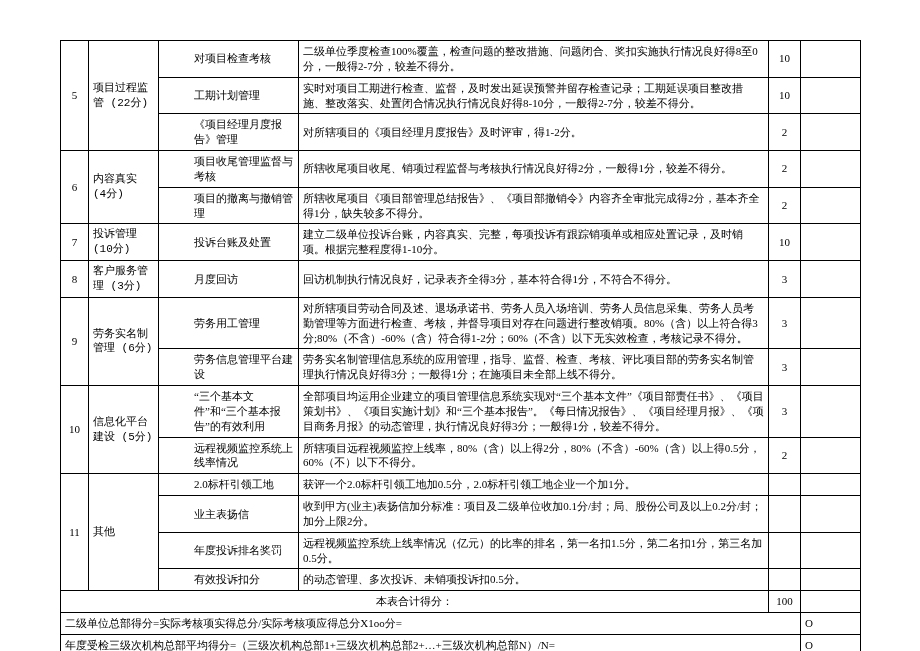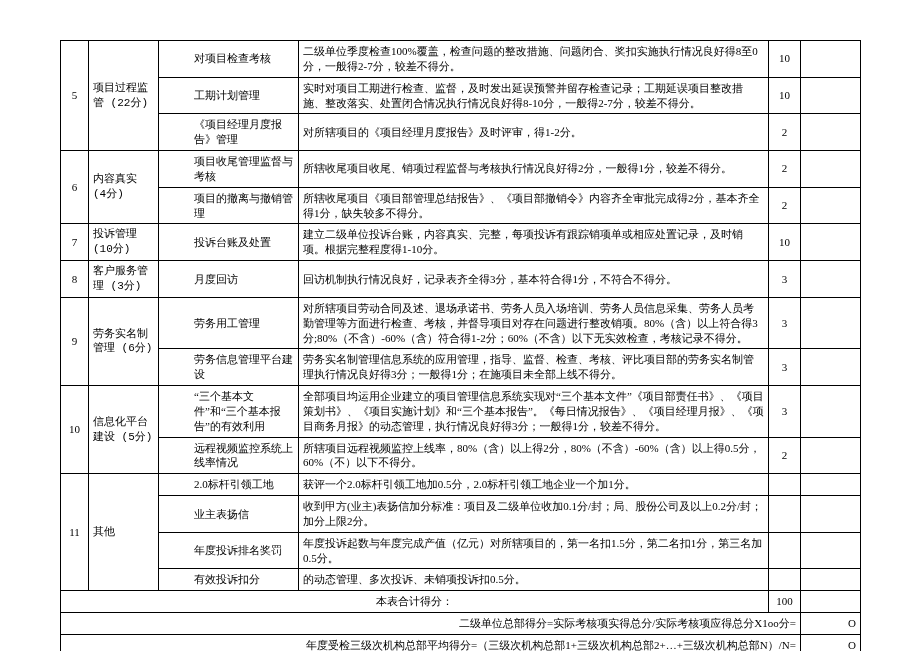--- a/index.html
+++ b/index.html
@@ -23,21 +23,21 @@
     vertical-align: middle;
     line-height: 1.35;
     word-break: break-all;
   }
   .c-idx  { width: 28px;  text-align: center; }
   .c-cat  { width: 70px;  text-align: left; font-family: Liberation Mono, monospace; }
   .c-item { width: 140px; text-align: left; padding-left: 35px; }
   .c-desc { width: 470px; text-align: left; }
   .c-sc   { width: 32px;  text-align: center; }
   .c-res  { width: 60px;  text-align: right; }
-  .rt     { text-align: right; font-family: Liberation Serif, serif; }
+  .rt     { text-align: left; font-family: Liberation Serif, serif; }
   .ct     { text-align: center; }
 </style>
 </head>
 <body>
 
 <table>
   <colgroup>
     <col class="c-idx">
       <col class="c-cat">
       <col class="c-item">
@@ -133,21 +133,21 @@
         <td class="c-res"></td>
       </tr>
       <tr>
         <td class="c-item">业主表扬信</td>
         <td class="c-desc">收到甲方(业主)表扬信加分标准：项目及二级单位收加0.1分/封；局、股份公司及以上0.2分/封；加分上限2分。</td>
         <td class="c-sc"></td>
         <td class="c-res"></td>
       </tr>
       <tr>
         <td class="c-item">年度投诉排名奖罚</td>
-        <td class="c-desc">年度投诉起数与年度完成产值（亿元）对所辖项目的，第一名扣1.5分，第二名扣1分，第三名加0.5分。</td>
+        <td class="c-desc">远程视频监控系统上线率情况（亿元）的比率的排名，第一名扣1.5分，第二名扣1分，第三名加0.5分。</td>
         <td class="c-sc"></td>
         <td class="c-res"></td>
       </tr>
       <tr>
         <td class="c-item">有效投诉扣分</td>
         <td class="c-desc">的动态管理、多次投诉、未销项投诉扣0.5分。</td>
         <td class="c-sc"></td>
         <td class="c-res"></td>
       </tr>
       <tr>

